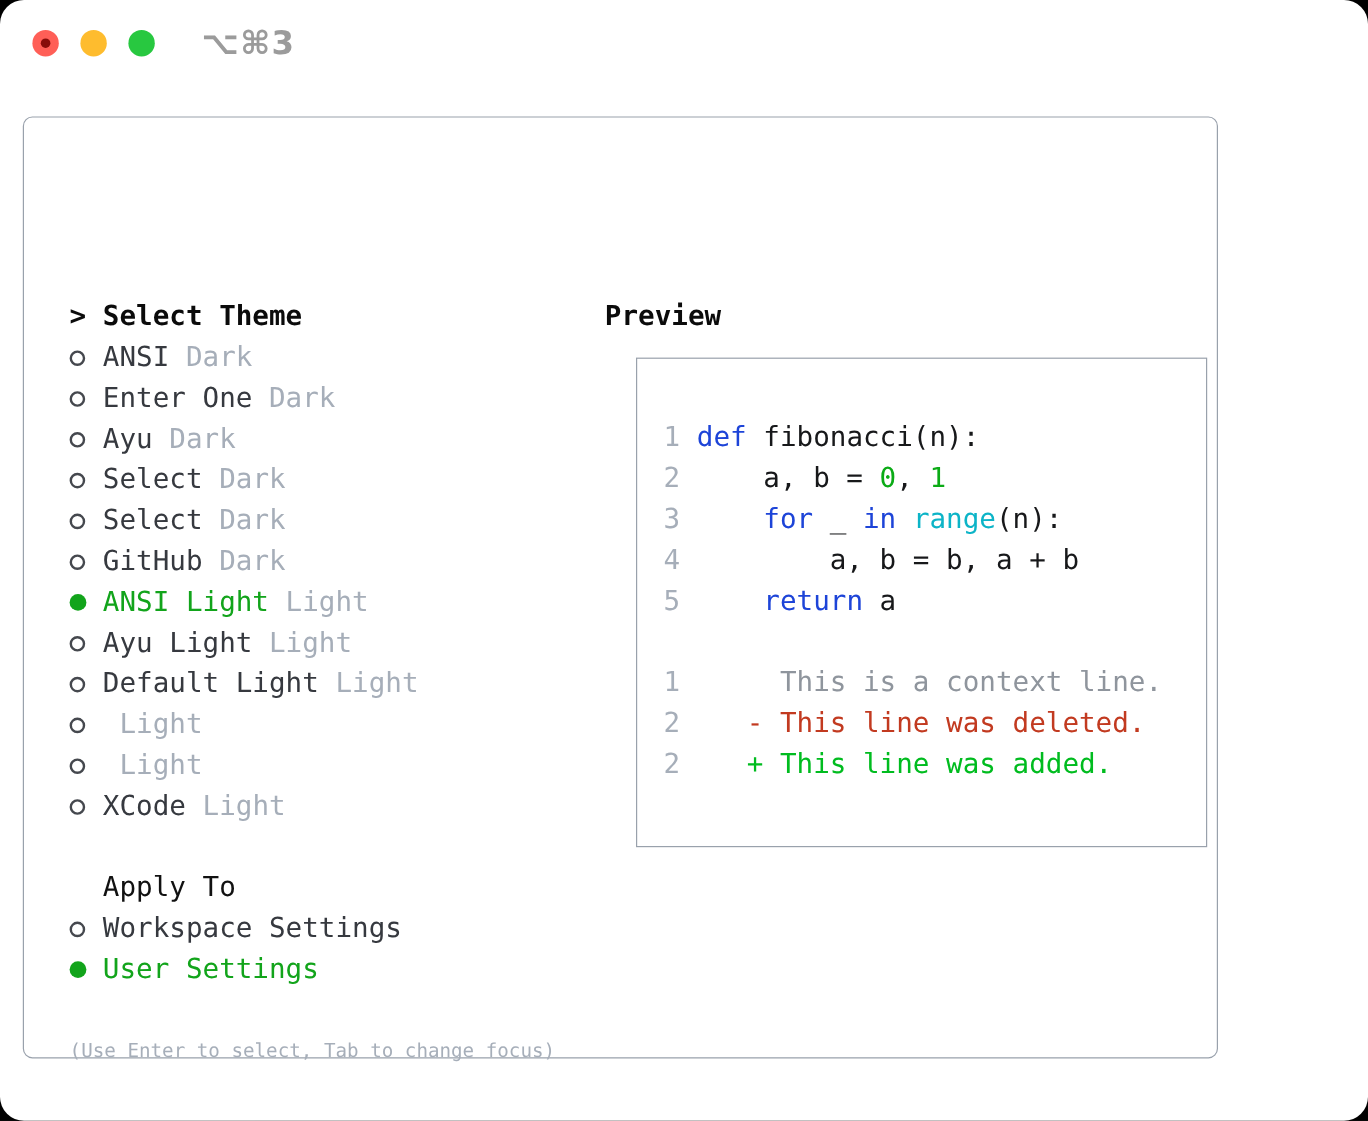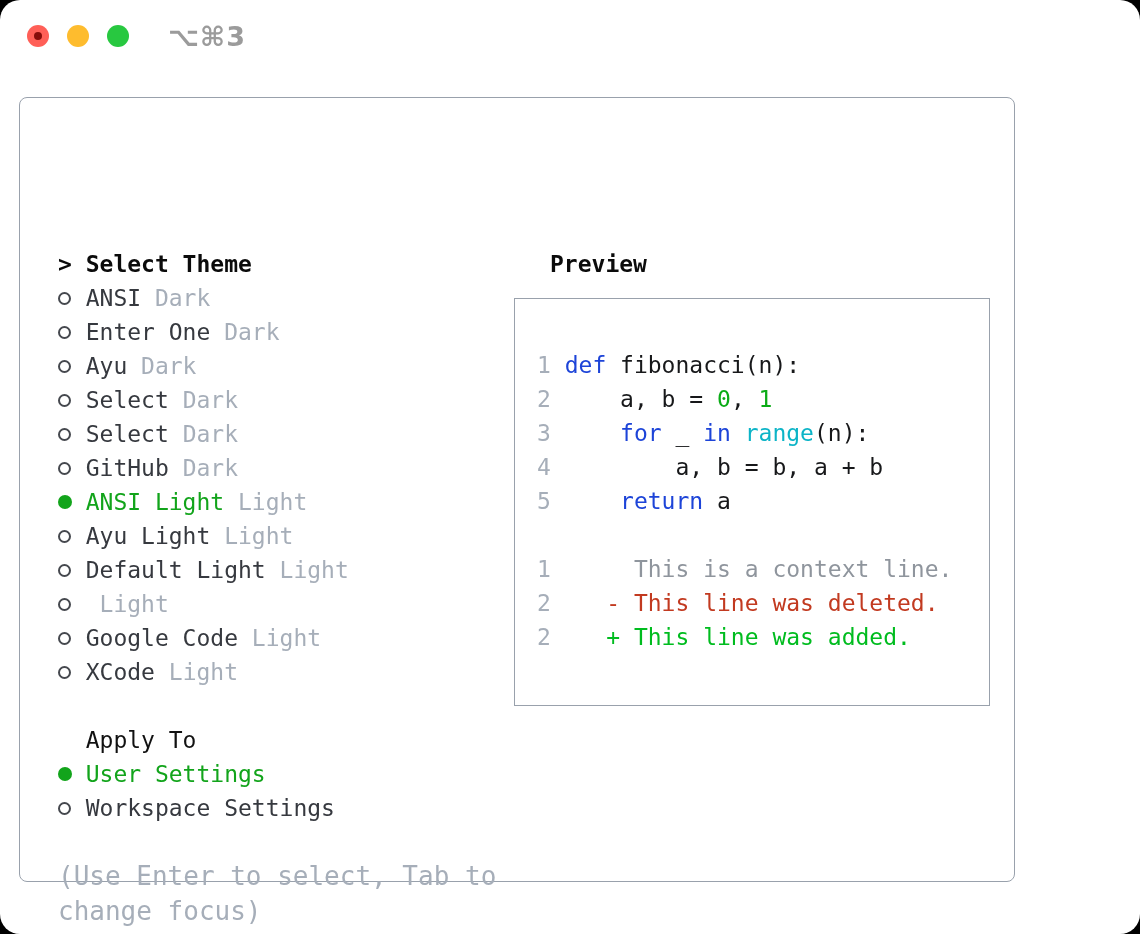--- a/index.html
+++ b/index.html
@@ -63,30 +63,30 @@
   .circle.on {
     width: 14px; height: 14px; border: none;
     background: var(--green);
   }
   .opt-label { color: var(--text); }
   .opt-label.on { color: var(--green); }
   .tag { color: var(--muted); margin-left: 1ch; }
   .help {
     margin-top: 0; width: 452px;
     white-space: normal; color: var(--muted);
-    font-size: 26px; line-height: 34.5px;
+    font-size: 16px; line-height: 34.5px;
   }
   
   .preview-title {
-    position: absolute; left: 530px; top: 149px;
+    position: absolute; left: 484px; top: 149px;
     font-size: 23px; line-height: 34px;
     font-weight: bold; color: #0b0b0b;
   }
   .preview-box {
-    position: absolute; left: 494px; top: 200px;
+    position: absolute; left: 510px; top: 200px;
     width: 476px; height: 408px;
     border: 1.5px solid var(--border);
     box-sizing: border-box;
     overflow: hidden;
   }
   .code {
     padding: 49px 0 0 22px;
     font-size: 23px; line-height: 34px;
     white-space: pre;
   }
@@ -122,32 +122,32 @@
           <div class="row"><span class="radio"><span class="circle"></span></span><span class="opt-label">ANSI</span><span class="tag">Dark</span></div>
           <div class="row"><span class="radio"><span class="circle"></span></span><span class="opt-label">Enter One</span><span class="tag">Dark</span></div>
           <div class="row"><span class="radio"><span class="circle"></span></span><span class="opt-label">Ayu</span><span class="tag">Dark</span></div>
           <div class="row"><span class="radio"><span class="circle"></span></span><span class="opt-label">Select</span><span class="tag">Dark</span></div>
           <div class="row"><span class="radio"><span class="circle"></span></span><span class="opt-label">Select</span><span class="tag">Dark</span></div>
           <div class="row"><span class="radio"><span class="circle"></span></span><span class="opt-label">GitHub</span><span class="tag">Dark</span></div>
           <div class="row"><span class="radio"><span class="circle on"></span></span><span class="opt-label on">ANSI Light</span><span class="tag">Light</span></div>
           <div class="row"><span class="radio"><span class="circle"></span></span><span class="opt-label">Ayu Light</span><span class="tag">Light</span></div>
           <div class="row"><span class="radio"><span class="circle"></span></span><span class="opt-label">Default Light</span><span class="tag">Light</span></div>
           <div class="row"><span class="radio"><span class="circle"></span></span><span class="tag">Light</span></div>
-          <div class="row"><span class="radio"><span class="circle"></span></span><span class="opt-label">Google Code</span><span class="tag">Light</span></div>
+          <div class="row"><span class="radio"><span class="circle"></span></span><span class="tag">Light</span></div>
           <div class="row"><span class="radio"><span class="circle"></span></span><span class="opt-label">XCode</span><span class="tag">Light</span></div>
         </div>
 
       <div class="row-blank"></div>
 
       <div class="row">
         <span class="cell2"></span><span class="subhdr">Apply To</span>
       </div>
       <div id="apply-options">
+          <div class="row"><span class="radio"><span class="circle"></span></span><span class="opt-label">Workspace Settings</span></div>
           <div class="row"><span class="radio"><span class="circle on"></span></span><span class="opt-label on">User Settings</span></div>
-          <div class="row"><span class="radio"><span class="circle"></span></span><span class="opt-label">Workspace Settings</span></div>
         </div>
 
       <div class="row-blank"></div>
 
       <div class="help">(Use Enter to select, Tab to change focus)</div>
     </div>
 
     <div class="preview-title">Preview</div>
     <div class="preview-box">
       <div class="code" id="code-lines"><div class="cline"><span class="lnum">1</span><span class="tok-kw">def</span><span class="tok-fg"> fibonacci(n):</span></div><div class="cline"><span class="lnum">2</span><span class="tok-fg">    a, b = </span><span class="tok-lit">0</span><span class="tok-fg">, </span><span class="tok-lit">1</span></div><div class="cline"><span class="lnum">3</span><span class="tok-fg">    </span><span class="tok-kw">for</span><span class="tok-fg"> _ </span><span class="tok-kw">in</span><span class="tok-fg"> </span><span class="tok-bi">range</span><span class="tok-fg">(n):</span></div><div class="cline"><span class="lnum">4</span><span class="tok-fg">        a, b = b, a + b</span></div><div class="cline"><span class="lnum">5</span><span class="tok-fg">    </span><span class="tok-kw">return</span><span class="tok-fg"> a</span></div><div class="cline"><span class="lnum"></span><span class="tok-fg"> </span></div><div class="cline"><span class="lnum">1</span><span class="tok-ctx">     This is a context line.</span></div><div class="cline"><span class="lnum">2</span><span class="tok-del">   - This line was deleted.</span></div><div class="cline"><span class="lnum">2</span><span class="tok-add">   + This line was added.</span></div></div>

